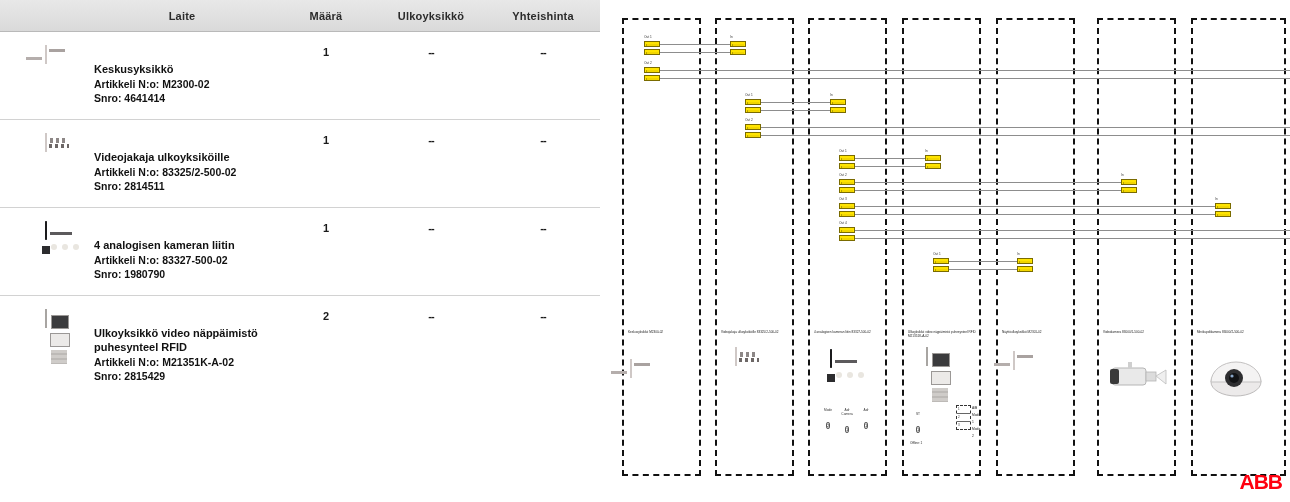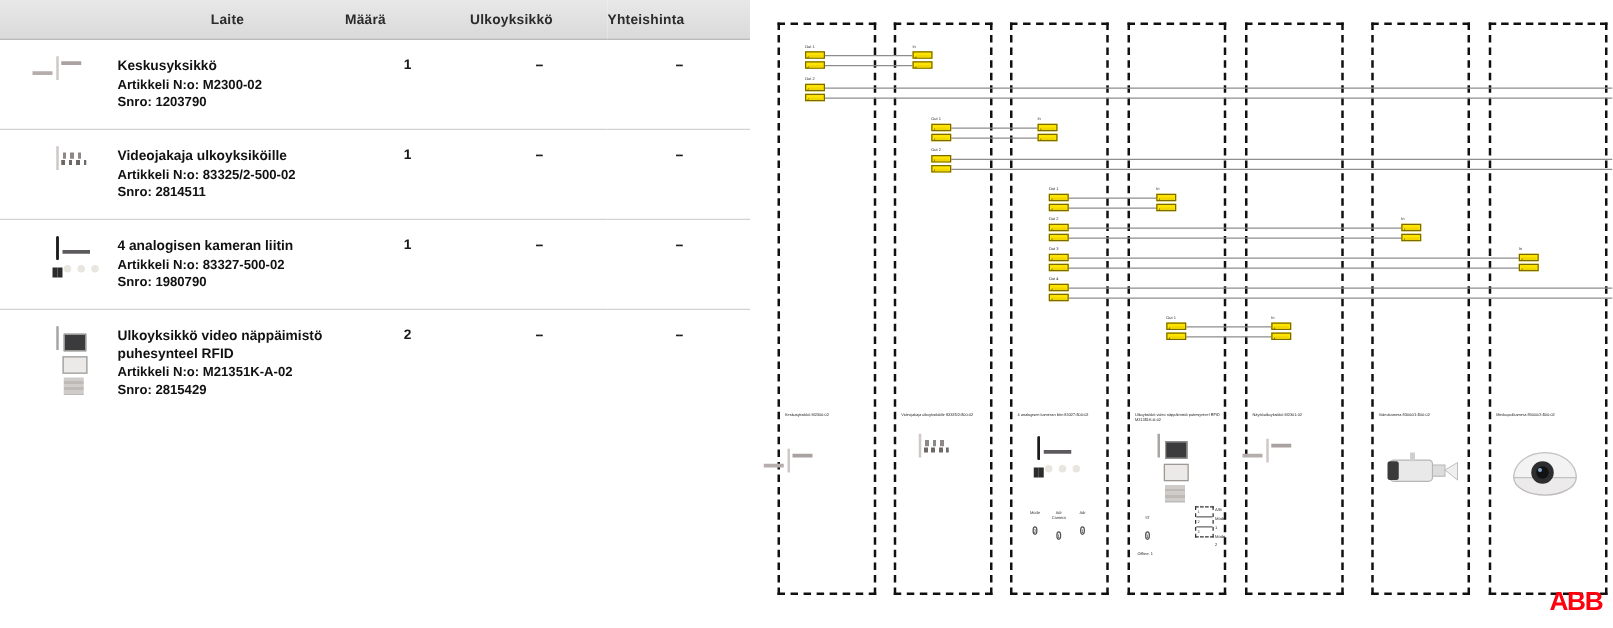--- a/index.html
+++ b/index.html
@@ -16,40 +16,40 @@
   #parts-panel{
     position:absolute;left:0;top:0;width:600px;height:502px;
     background:#fff;overflow:hidden;
   }
   .tbl{width:100%;border-collapse:collapse;table-layout:fixed;}
   .tbl thead tr{
     background:linear-gradient(to bottom,#e8e8e8,#d9d9d9);
   }
   .tbl thead th{
     font-size:11px;font-weight:bold;color:#2b2b2b;
-    padding:10px 0 9px 0;text-align:left;
+    padding:10px 0 9px 0;text-align:center;
     border-bottom:1px solid #b9b9b9;
     letter-spacing:.2px;
   }
   .tbl thead th.c-img{width:88px;}
   .tbl thead th.c-name{width:188px;text-align:center;}
   .tbl thead th.c-qty{width:100px;}
   .tbl thead th.c-unit{width:110px;}
   .tbl thead th.c-tot{width:114px;padding-right:10px;}
 
   .tbl tbody tr{border-bottom:1px solid #d2d2d2;}
   .tbl tbody tr:last-child{border-bottom:none;}
   .tbl td{vertical-align:top;padding:14px 0 14px 0;}
   td.c-img{text-align:center;padding-left:4px;}
   td.c-name{padding-left:6px;}
   td.c-qty,td.c-unit,td.c-tot{text-align:center;font-size:11px;font-weight:bold;color:#1a1a1a;}
   td.c-tot{padding-right:10px;}
   .dash{font-weight:bold;letter-spacing:-1px;}
 
-  .pname{font-size:11px;font-weight:bold;line-height:14px;color:#111;margin:0 0 1px 0;max-width:170px;}
+  .pname{font-size:11px;font-weight:bold;line-height:14px;color:#111;margin:16px 0 1px 0;max-width:170px;}
   .pmeta{font-size:10.5px;font-weight:bold;line-height:14px;color:#111;}
 
   
   .thumb{display:inline-block;position:relative;}
   .th-din{width:54px;height:28px;background:linear-gradient(to bottom,#f2efee 0%,#ede8e7 45%,#e2dcda 100%);
           border:1px solid #cfc8c6;position:relative;}
   .th-din:before{content:"";position:absolute;left:0;right:0;top:9px;height:2px;background:#c9485a;}
   .th-din:after{content:"";position:absolute;left:3px;top:3px;width:16px;height:3px;background:#a9a2a0;}
   .th-din .dots{position:absolute;right:4px;bottom:3px;width:16px;height:3px;background:#b5aeac;}
 
@@ -152,21 +152,21 @@
 
       <tr>
         <td class="c-img">
           <span class="thumb">
             <span class="th-din"><span class="dots"></span></span>
           </span>
         </td>
         <td class="c-name">
           <div class="pname">Keskusyksikkö</div>
           <div class="pmeta">Artikkeli N:o: M2300-02</div>
-          <div class="pmeta">Snro: 1203790</div>
+          <div class="pmeta">Snro: 4641414</div>
         </td>
         <td class="c-qty">1</td>
         <td class="c-unit dash">--</td>
         <td class="c-tot dash">--</td>
       </tr>
 
       <tr>
         <td class="c-img">
           <span class="thumb">
             <span class="th-tall"><span class="tt"></span><span class="bb"></span></span>

